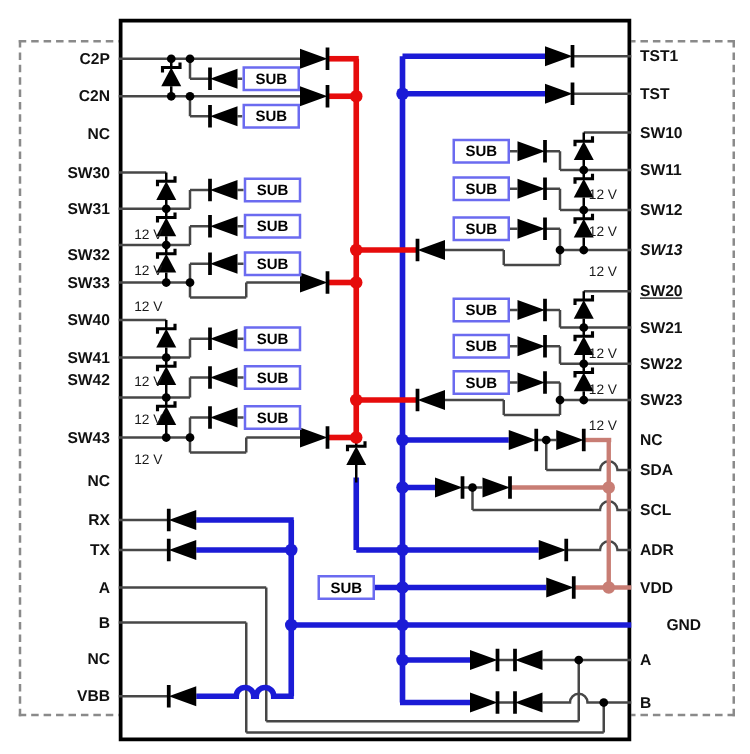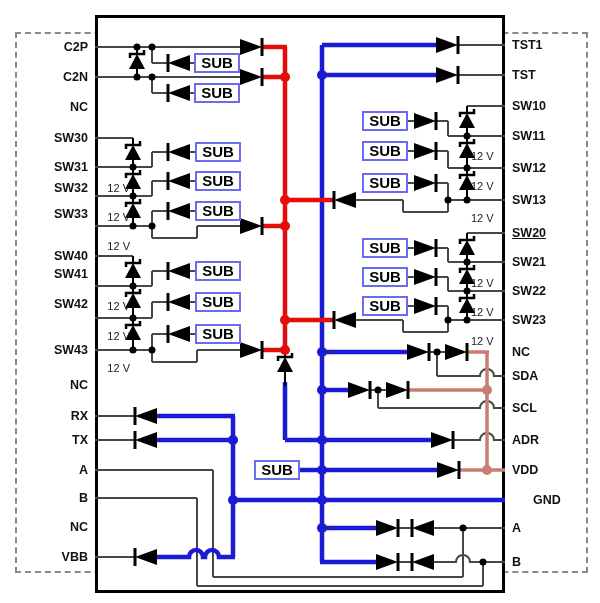--- a/index.html
+++ b/index.html
@@ -10,21 +10,21 @@
   .ic-box{position:absolute;left:95px;top:15px;width:410px;height:578px;background:#fff;
           border:3px solid #000;box-sizing:border-box;}
   svg.wires{position:absolute;left:0;top:0;}
   .pin-label{position:absolute;height:16px;line-height:16px;font-size:12.5px;font-weight:bold;color:#111;}
   .pin-label.left{width:70px;left:18px;text-align:right;}
   .pin-label.right{width:70px;left:512px;text-align:left;}
   .zv-label{position:absolute;height:14px;line-height:14px;font-size:11px;color:#1a1a1a;margin-top:38px;}
   .zv-label.left{width:34px;text-align:right;}
   .zv-label.right{width:34px;text-align:left;}
   .sub-box{position:absolute;width:46px;height:20px;box-sizing:border-box;background:#fff;
-           border:2px solid #6b6bf0;color:#000;font-size:15px;font-weight:600;
+           border:2px solid #6b6bf0;color:#000;font-size:12px;font-weight:600;
            text-align:center;line-height:16px;}
 </style>
 </head>
 <body>
 
 <div class="stage">
   <div class="dashed-frame"></div>
   <div class="ic-box"></div>
   <svg class="wires" id="wires" width="600" height="603" viewBox="0 0 600 603">
       <line x1="152" y1="47" x2="152" y2="63" stroke="#474747" stroke-width="2"></line>
@@ -321,39 +321,39 @@
       <circle cx="378" cy="390" r="3.5" fill="#000000"></circle>
       <circle cx="463" cy="528" r="3.5" fill="#000000"></circle>
       <circle cx="483" cy="562" r="3.5" fill="#000000"></circle>
     </svg>
   <div id="labels">
       <div class="pin-label left" style="top: 39px;">C2P</div>
       <div class="pin-label left" style="top: 69px;">C2N</div>
       <div class="pin-label left" style="top: 99px;">NC</div>
       <div class="pin-label left" style="top: 130px;">SW30</div>
       <div class="pin-label left" style="top: 159px;">SW31</div>
-      <div class="pin-label left" style="top: 180px;">SW32</div>
-      <div class="pin-label left" style="top: 206px;">SW33</div>
+      <div class="pin-label left" style="top: 196px;">SW32</div>
+      <div class="pin-label left" style="top: 218px;">SW33</div>
       <div class="pin-label left" style="top: 248px;">SW40</div>
-      <div class="pin-label left" style="top: 266px;">SW41</div>
+      <div class="pin-label left" style="top: 278px;">SW41</div>
       <div class="pin-label left" style="top: 296px;">SW42</div>
       <div class="pin-label left" style="top: 342px;">SW43</div>
       <div class="pin-label left" style="top: 377px;">NC</div>
       <div class="pin-label left" style="top: 408px;">RX</div>
       <div class="pin-label left" style="top: 432px;">TX</div>
       <div class="pin-label left" style="top: 462px;">A</div>
       <div class="pin-label left" style="top: 490px;">B</div>
       <div class="pin-label left" style="top: 519px;">NC</div>
       <div class="pin-label left" style="top: 549px;">VBB</div>
       <div class="pin-label right" style="top: 37px;">TST1</div>
       <div class="pin-label right" style="top: 67px;">TST</div>
       <div class="pin-label right" style="top: 98px;">SW10</div>
       <div class="pin-label right" style="top: 128px;">SW11</div>
       <div class="pin-label right" style="top: 160px;">SW12</div>
-      <div class="pin-label right" style="top: 192px;">SW13</div>
+      <div class="pin-label right" style="top: 192px; font-style: italic;">SW13</div>
       <div class="pin-label right" style="top: 225px; text-decoration: underline;">SW20</div>
       <div class="pin-label right" style="top: 254px;">SW21</div>
       <div class="pin-label right" style="top: 283px;">SW22</div>
       <div class="pin-label right" style="top: 312px;">SW23</div>
       <div class="pin-label right" style="top: 344px;">NC</div>
       <div class="pin-label right" style="top: 368px;">SDA</div>
       <div class="pin-label right" style="top: 400px;">SCL</div>
       <div class="pin-label right" style="top: 432px;">ADR</div>
       <div class="pin-label right" style="top: 462px;">VDD</div>
       <div class="pin-label right" style="top: 492px; text-align: center;">GND</div>

